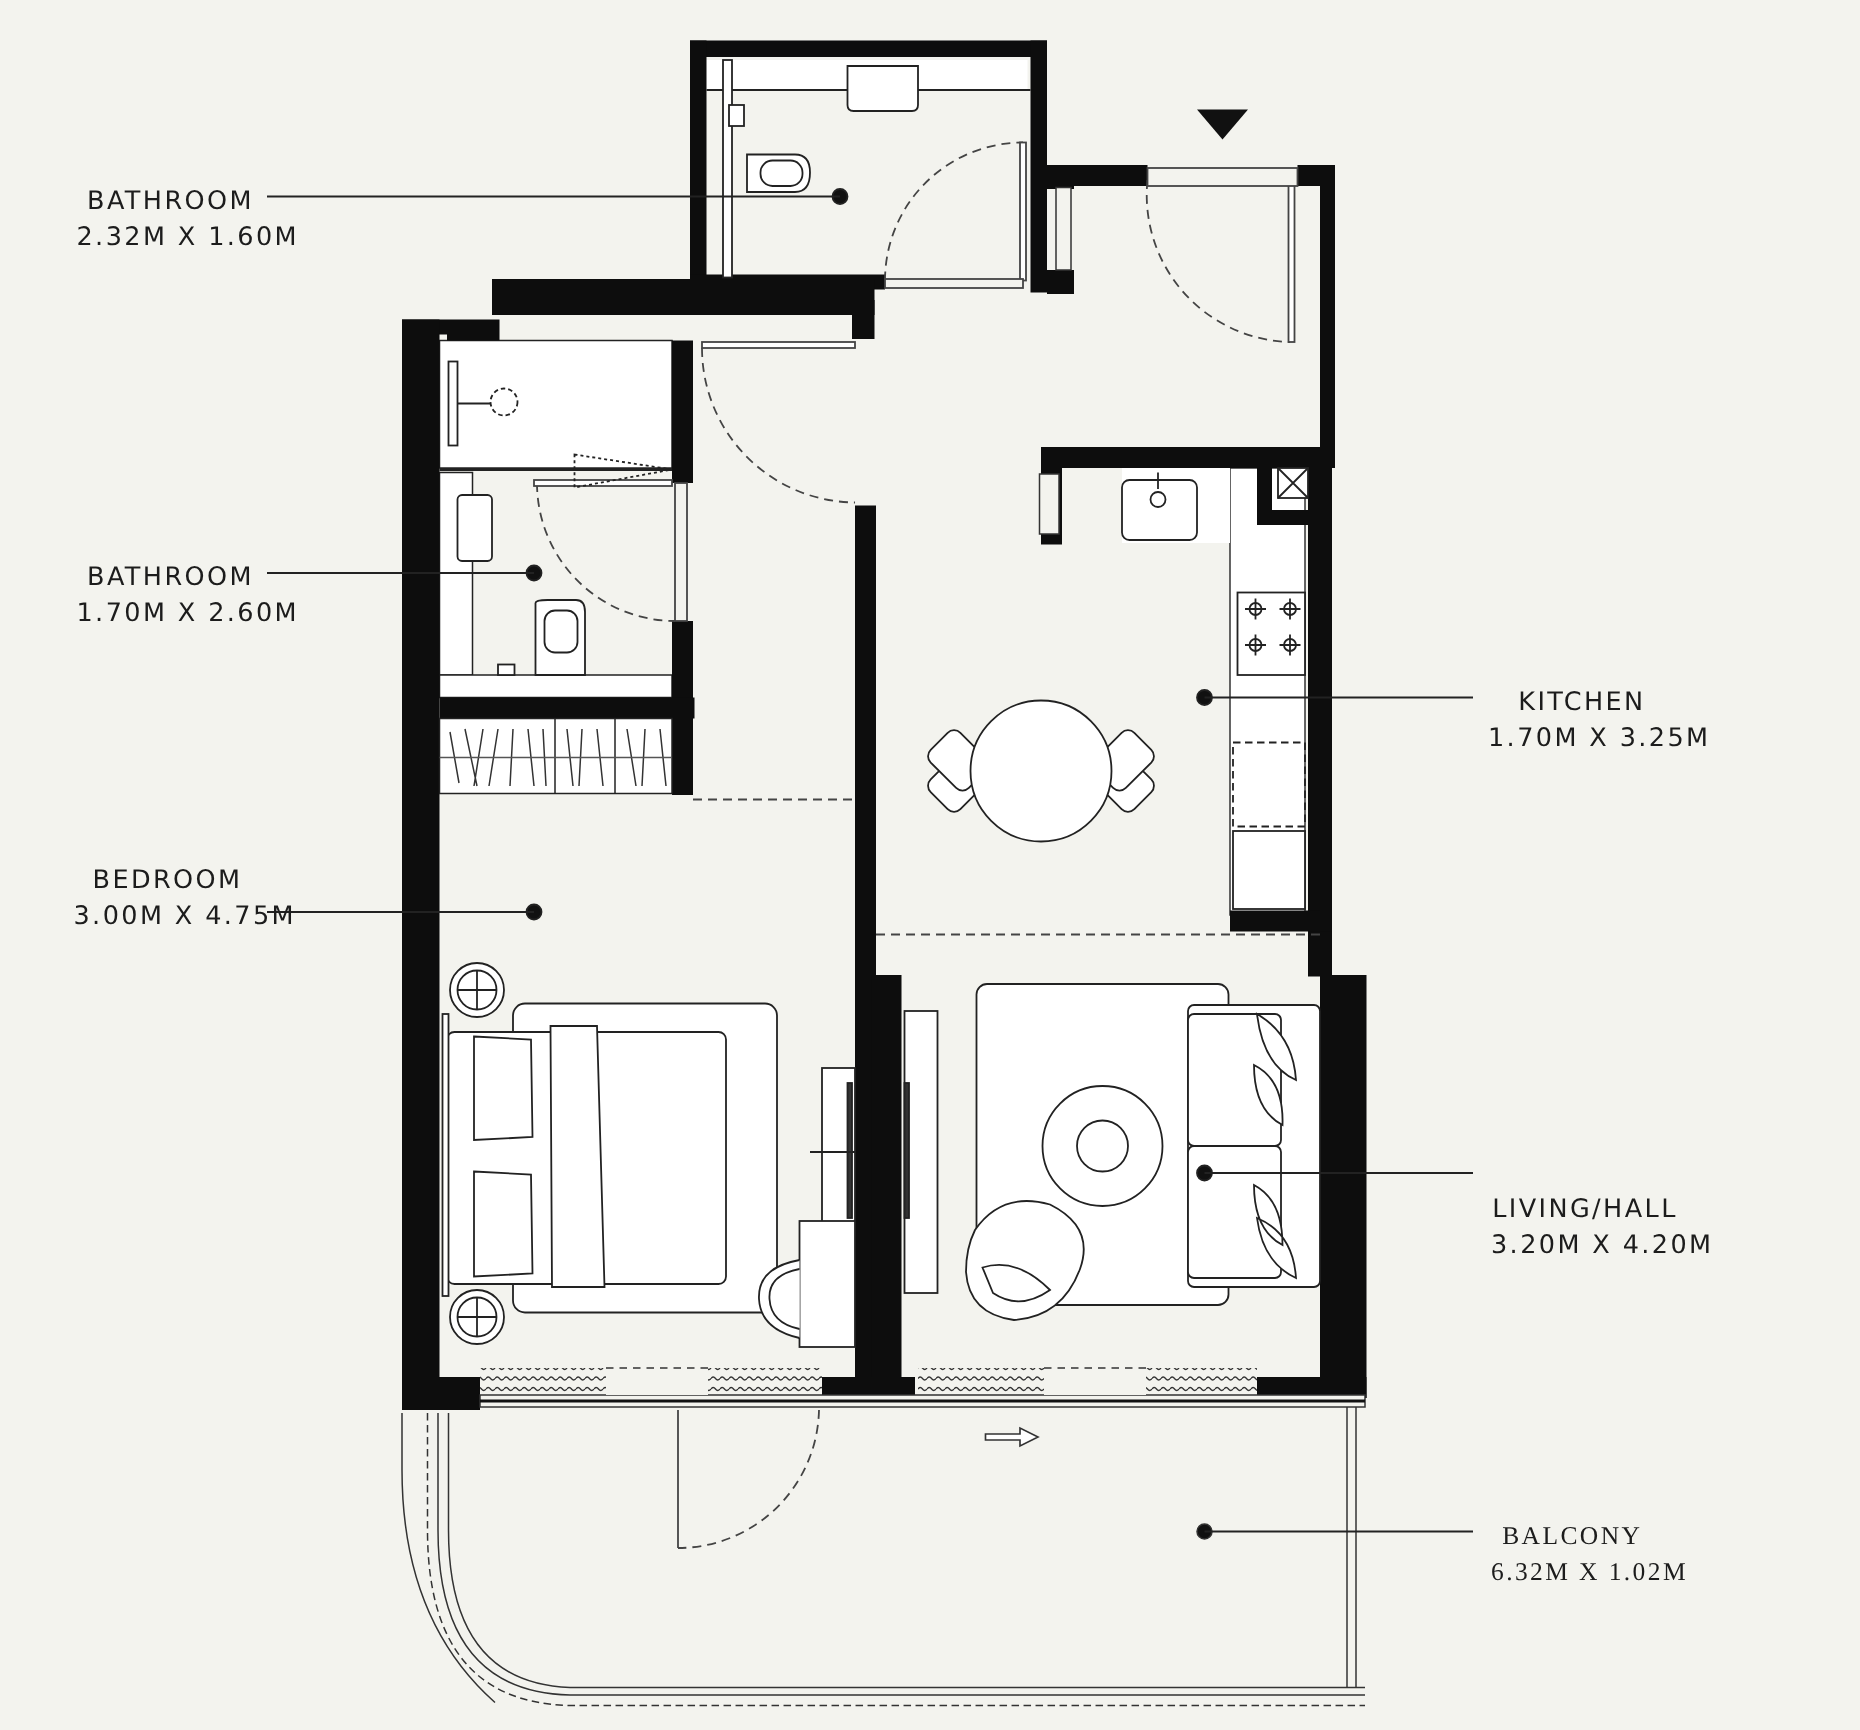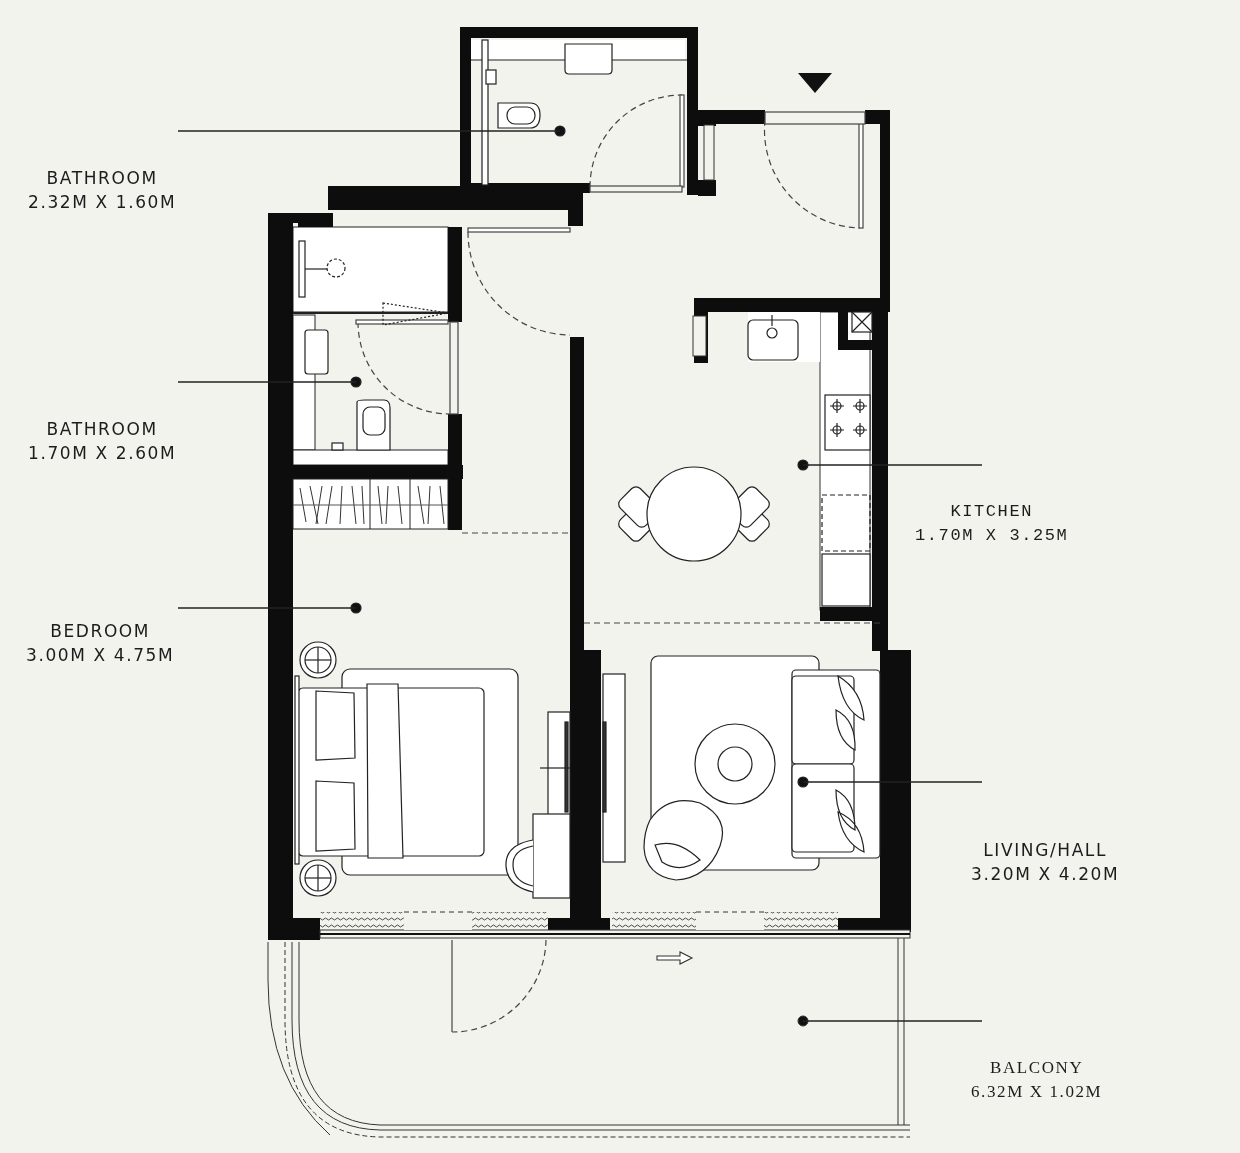--- a/index.html
+++ b/index.html
@@ -1,22 +1,22 @@
 <!DOCTYPE html>
 <html><head>
 <meta charset="utf-8">
 <style>
   html, body { margin: 0; padding: 0; background: #f3f3ee; }
   body { width: 1240px; height: 1153px; position: relative; overflow: hidden;
          font-family: "DejaVu Sans", "Liberation Sans", sans-serif; color: #1a1a1a; }
   .plan { position: absolute; left: 0; top: 0; width: 1240px; height: 1153px; }
   .label { position: absolute; text-align: center; line-height: 24px;
            font-size: 17px; letter-spacing: 1.6px; color: #1c1c1c; white-space: nowrap; }
-  .label .name { display: block; margin-top: 44px; }
-  .label .dims { display: block; }
+  .label .name { display: block; }
+  .label .dims { display: block; margin-left: 23px; }
   .entry-marker { position: absolute; left: 798px; top: 73px; width: 0; height: 0;
            border-left: 17px solid transparent; border-right: 17px solid transparent;
            border-top: 20px solid #111; }
 </style>
 </head>
 <body>
 
 <svg class="plan" viewBox="0 0 1240 1153" xmlns="http://www.w3.org/2000/svg">
   <defs>
     <pattern id="rad" width="6" height="14" patternUnits="userSpaceOnUse">
@@ -239,21 +239,21 @@
   <span class="dims">2.32M X 1.60M</span>
 </div>
 <div class="label" style="left:28px; top:373px;">
   <span class="name">BATHROOM</span>
   <span class="dims">1.70M X 2.60M</span>
 </div>
 <div class="label" style="left:26px; top:575px;">
   <span class="name">BEDROOM</span>
   <span class="dims">3.00M X 4.75M</span>
 </div>
-<div class="label" style="left:915px; top:456px;font-family:Liberation Mono, monospace;">
+<div class="label" style="left:969px; top:456px;">
   <span class="name">KITCHEN</span>
   <span class="dims">1.70M X 3.25M</span>
 </div>
 <div class="label" style="left:971px; top:794px;">
   <span class="name">LIVING/HALL</span>
   <span class="dims">3.20M X 4.20M</span>
 </div>
 <div class="label" style="left:971px; top:1012px;font-family:Liberation Serif, serif;">
   <span class="name">BALCONY</span>
   <span class="dims">6.32M X 1.02M</span>

